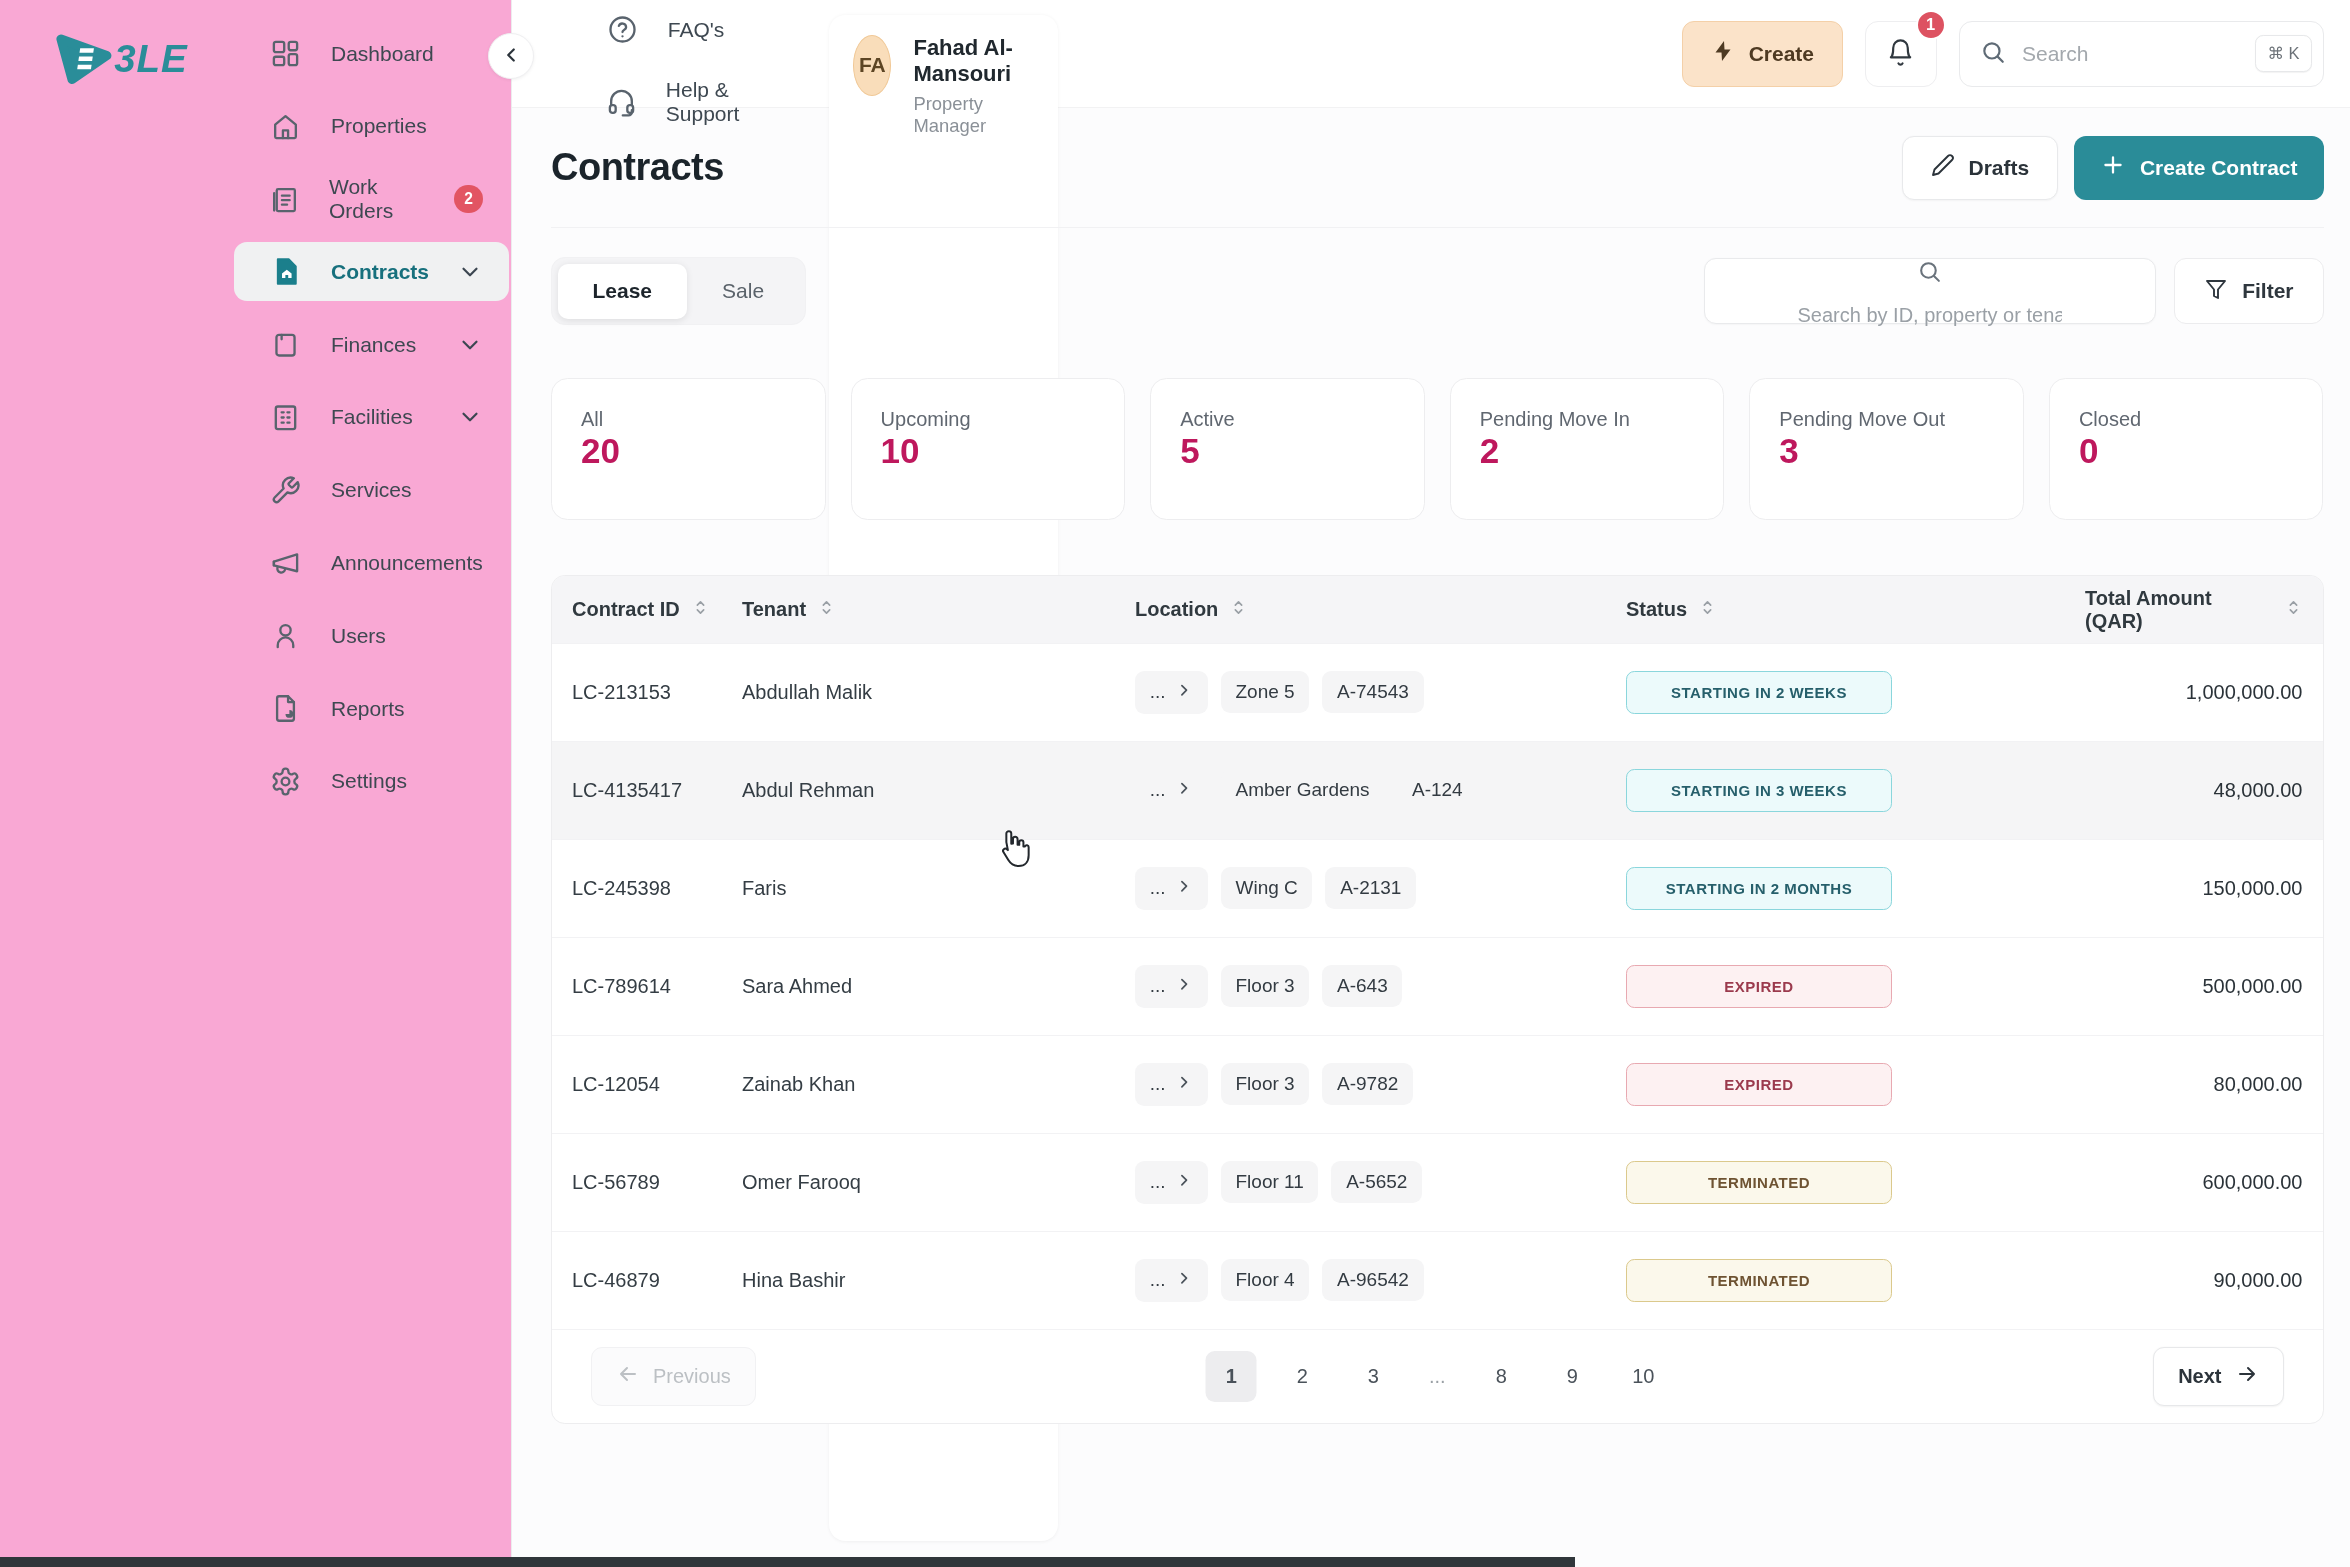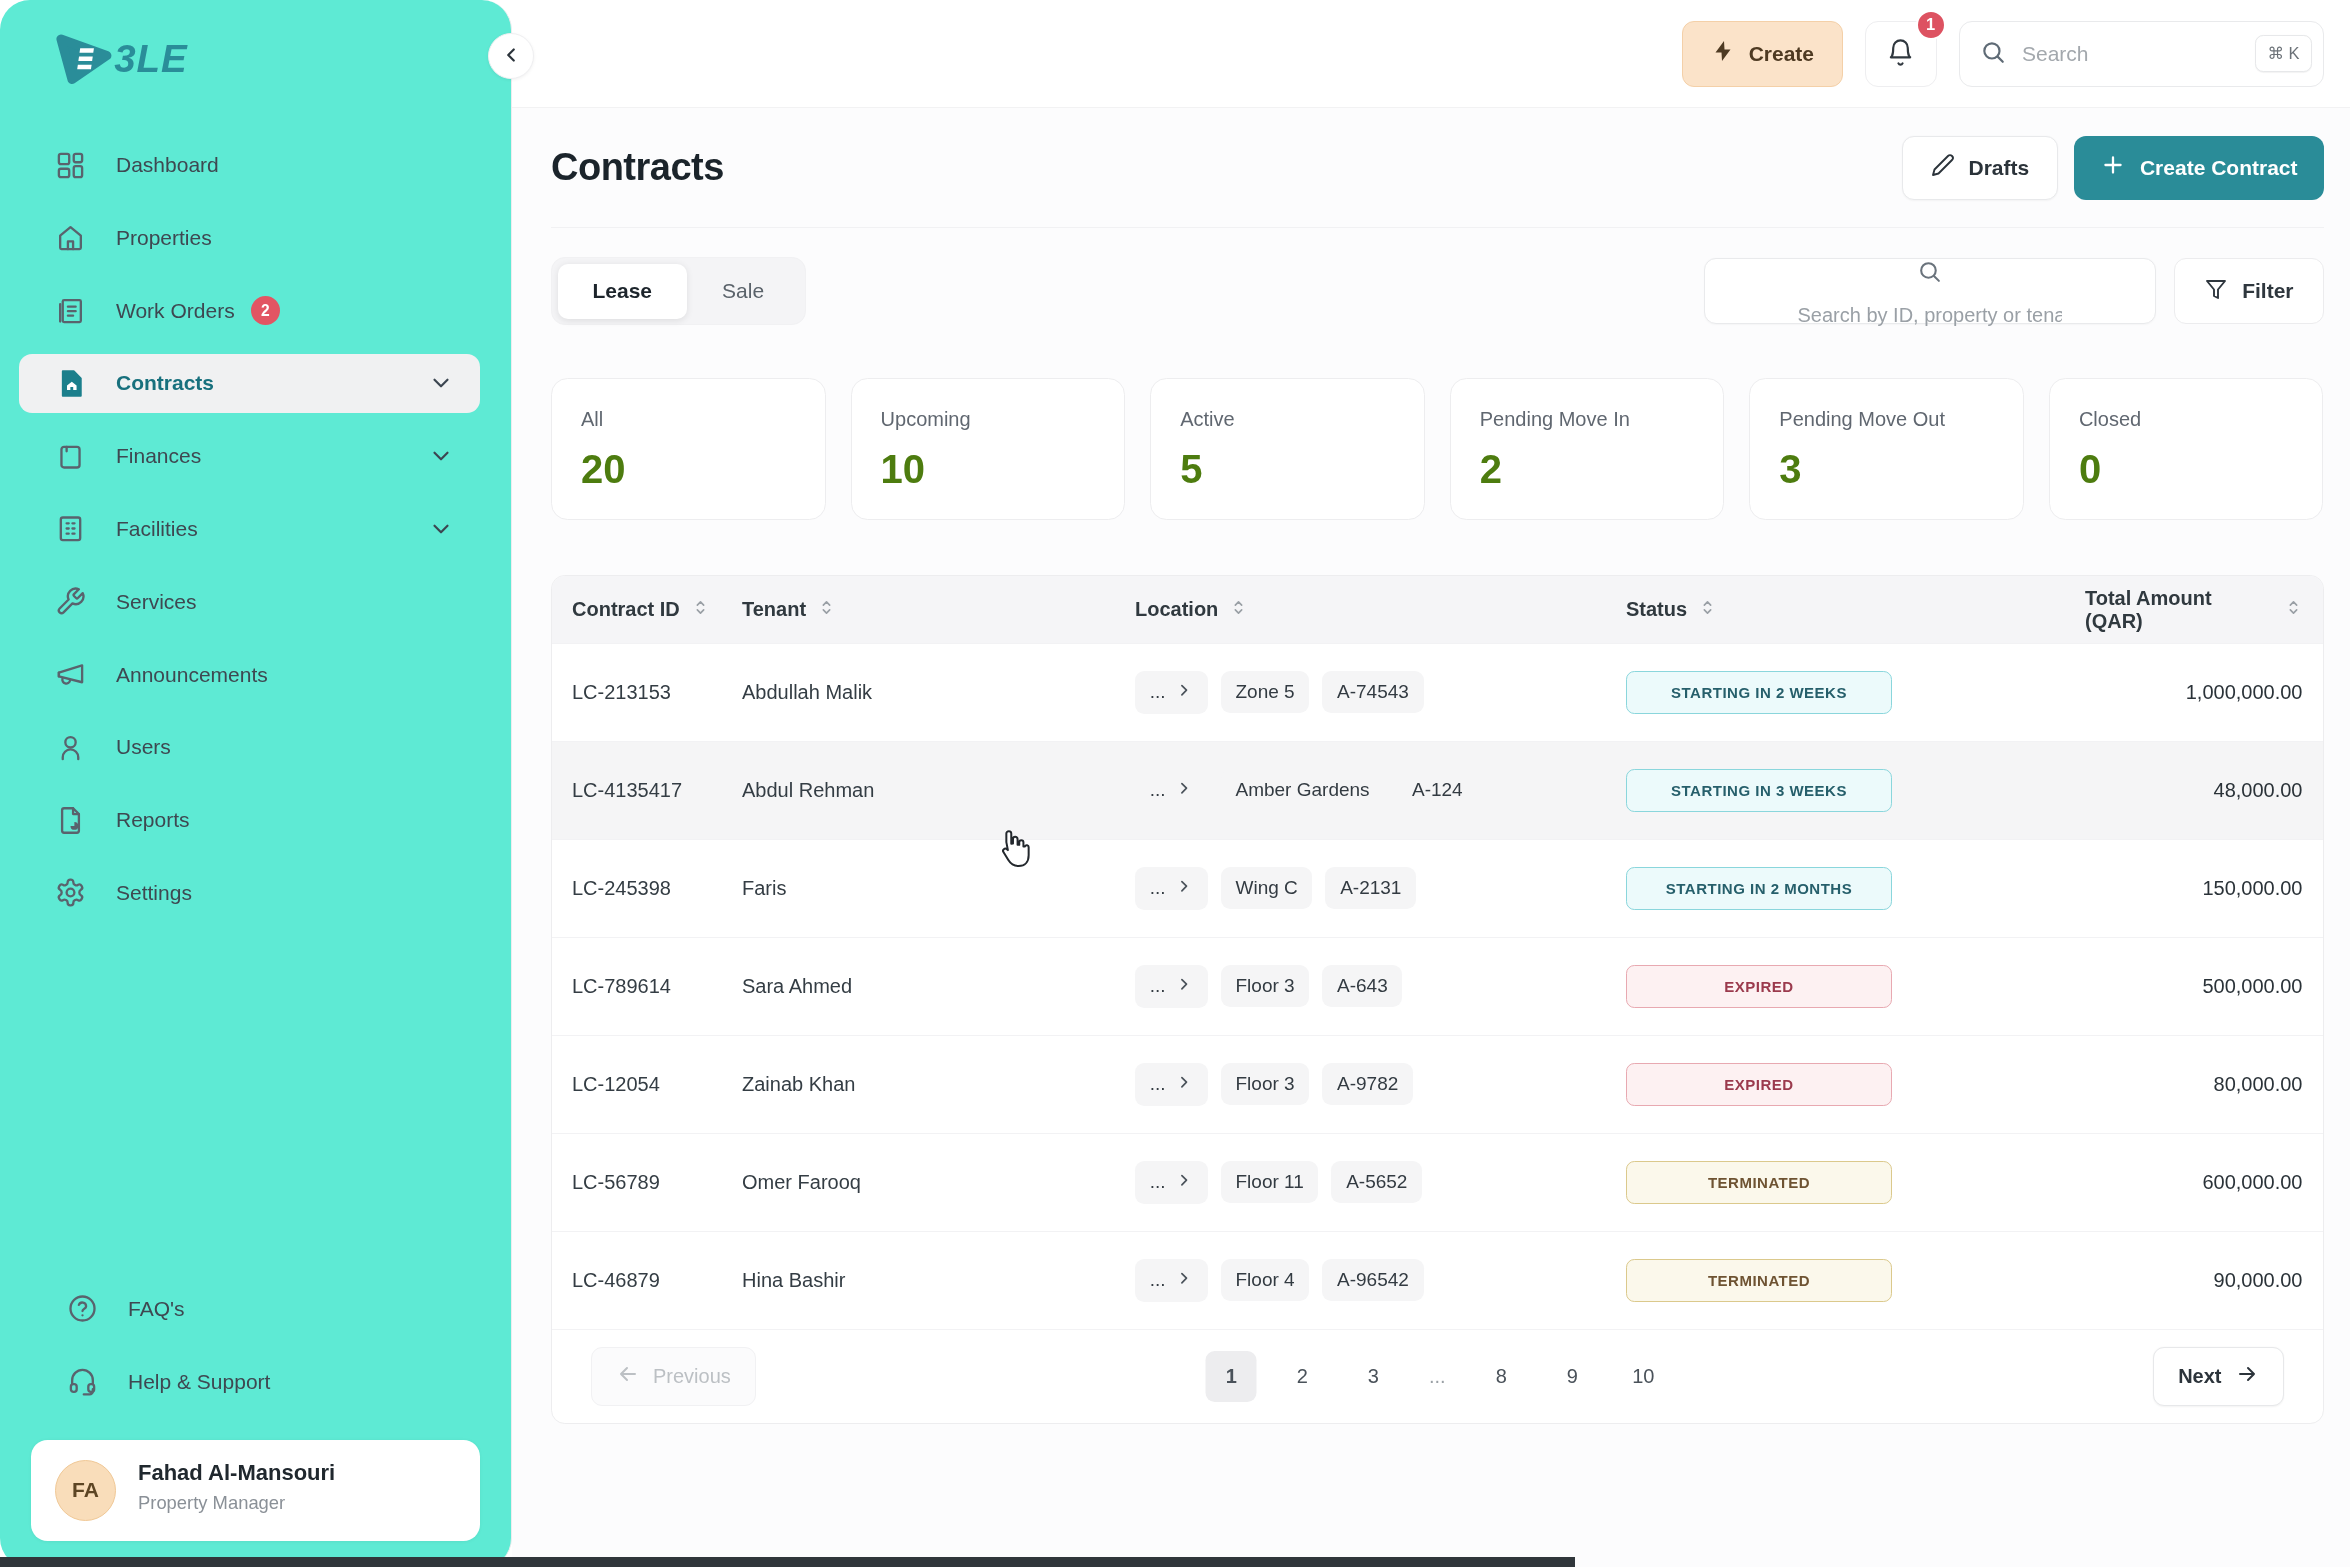--- a/index.html
+++ b/index.html
@@ -1,22 +1,22 @@
 <!DOCTYPE html>
 <html style="font-size:14.7px"><head>
 <meta charset="utf-8">
 <style>
   * { box-sizing: border-box; margin: 0; padding: 0; }
   html,body { width:2351px; height:1568px; overflow:hidden; }
   body { font-family:"Liberation Sans", sans-serif; background:#fff; position:relative; }
   .app { display:flex; width:100%; height:100%; }
 
   
-  .sidebar { width:512px; min-width:512px; background:#5eead4; border-right:0.9px solid #ececee;
-             display:flex; flex-direction:column; position:relative;border-radius:30px; }
+  .sidebar { width:512px; min-width:512px; background:#f9a8d4; border-right:0.9px solid #ececee;
+             display:flex; flex-direction:row; position:relative; }
   .logo-area { padding:27.5px 0 24px 50px; }
   .collapse-btn { position:absolute; right:-23px; top:33px; width:46px; height:46px; border-radius:50%;
                   background:#fff; border:0.9px solid #efeff1; box-shadow:0 0.9px 3.7px rgba(0,0,0,.06);
                   display:flex; align-items:center; justify-content:center; cursor:pointer; z-index:6; }
   .nav { padding:24px 31px 0 19px; }
   .nav-item { display:flex; align-items:center; height:59px; margin-bottom:13.8px; padding:0 26px 0 35px;
               border-radius:13px; cursor:pointer; }
   .nav-icon { width:33px; height:33px; margin-right:29px; display:flex; align-items:center; justify-content:center; }
   .nav-icon svg { width:31px; height:31px; }
   .nav-label { font-size:21px; color:#3e4851; }
@@ -69,21 +69,21 @@
   .search2 { display:flex; align-items:center; gap:16.5px; width:452px; height:66px; background:#fff;
              border:0.9px solid #e9eaec; border-radius:12px; padding:0 20px; box-shadow:0 0.9px 1.8px rgba(0,0,0,.03);flex-direction:column; }
   .search2 input { border:none; outline:none; flex:1; font-size:20px; color:#333; background:transparent; min-width:0; }
   .search2 input::placeholder { color:#9aa0a6; }
   .filter-btn { display:flex; align-items:center; gap:13.8px; height:66px; padding:0 29px; background:#fff;
                 border:0.9px solid #ececee; border-radius:12px; font-size:21px; color:#2f373e; font-weight:600; cursor:pointer; }
 
   .stats { display:flex; gap:25px; margin-top:53px; }
   .stat-card { flex:1; background:#fff; border:0.9px solid #ededef; border-radius:16.5px; padding:29px 29px; height:142px; cursor:pointer; }
   .stat-label { font-size:20px; color:#606770; }
-  .stat-value { font-size:40px; font-weight:700; color:#4d7c0f; margin-top:16px; }
+  .stat-value { font-size:35px; font-weight:700; color:#be185d; margin-top:0; }
 
   .table-card { background:#fff; border:0.9px solid #ededef; border-radius:13.8px; overflow:hidden; margin-top:55px; }
   .thead { display:flex; align-items:center; height:67px; background:#f5f5f7; padding:0 20px; }
   .th { display:flex; align-items:center; gap:11px; font-size:20px; font-weight:600; color:#30393f; }
   .col-id { width:170px; }
   .col-tenant { width:393px; }
   .col-loc { width:491px; }
   .col-status { width:459px; }
   .col-amount { flex:1; display:flex; justify-content:flex-end; }
   .tr { display:flex; align-items:center; height:98px; padding:0 20px; border-top:0.9px solid #f2f2f4; cursor:pointer; }

